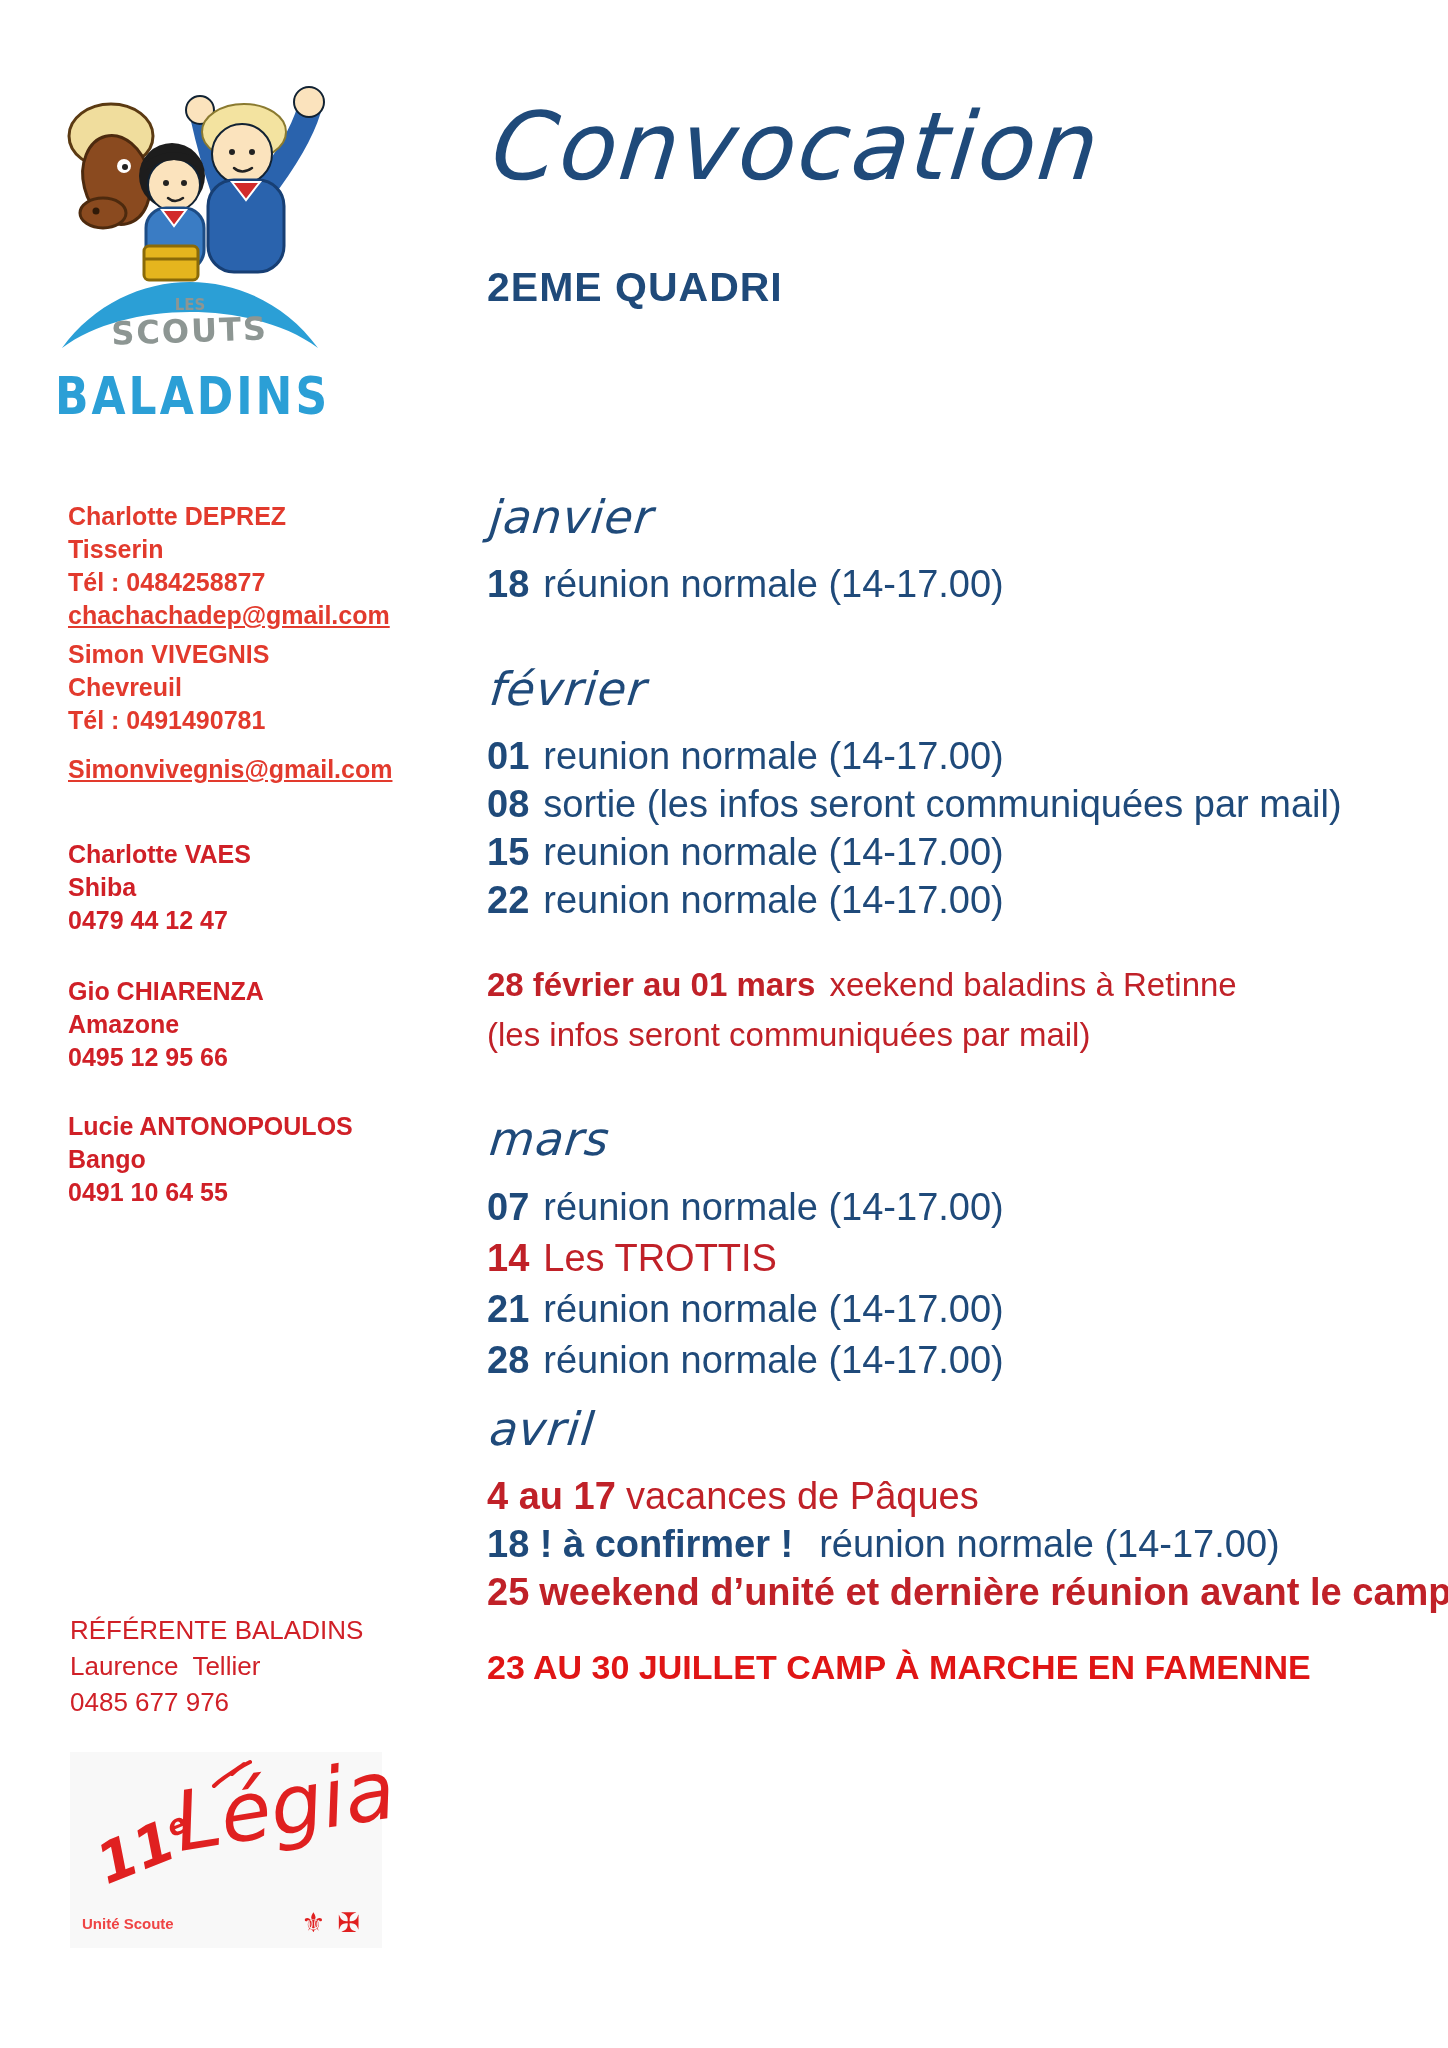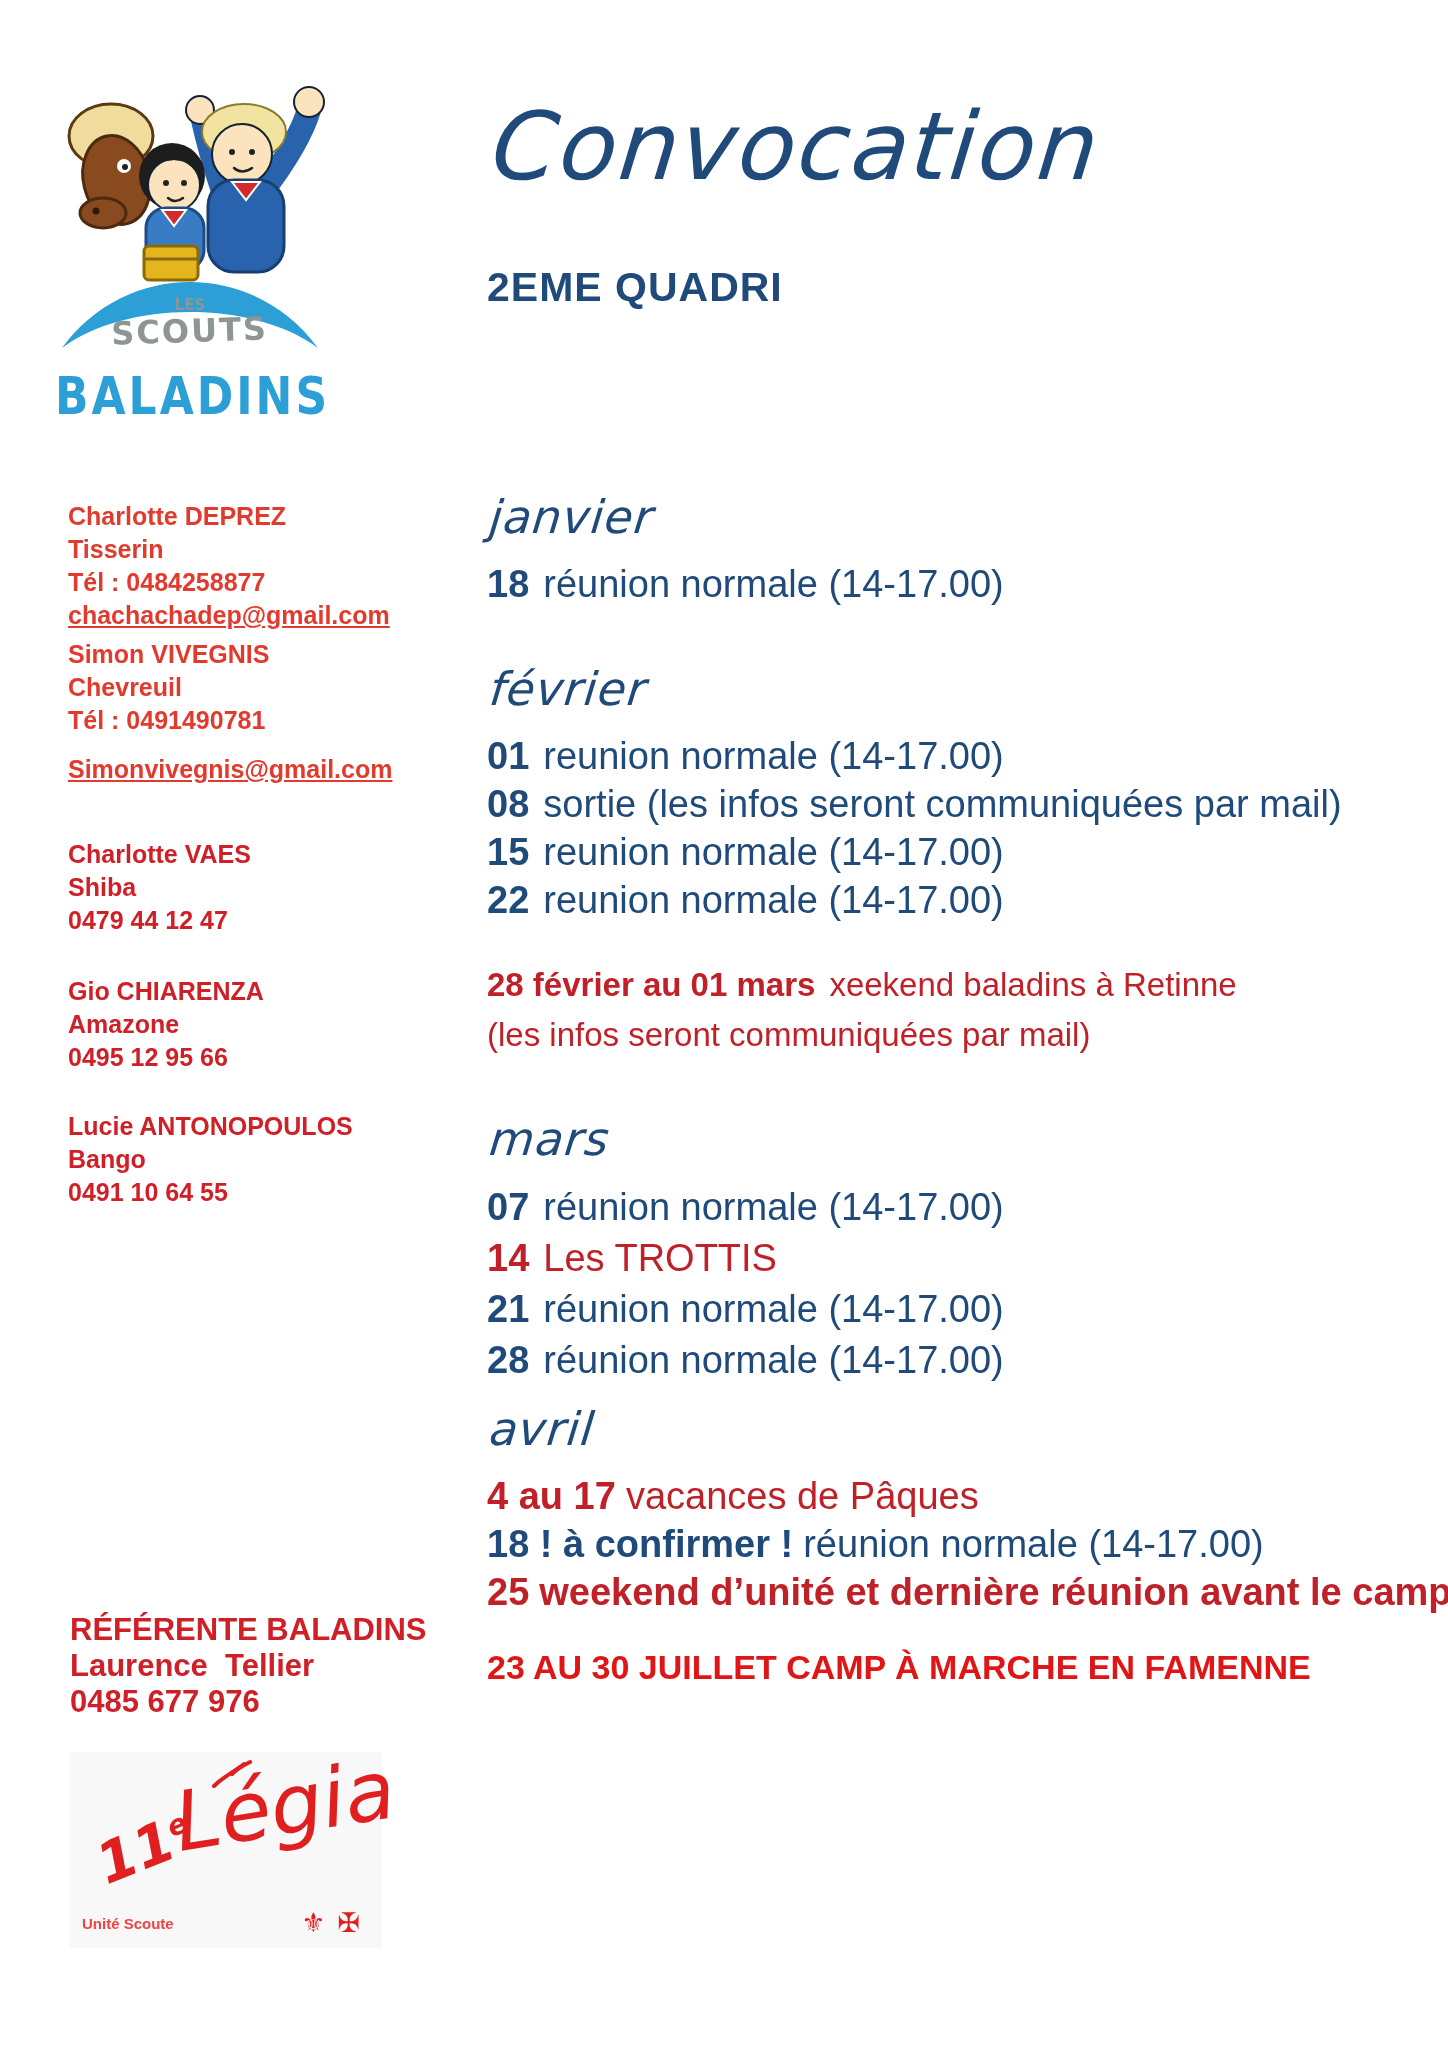--- a/index.html
+++ b/index.html
@@ -21,21 +21,21 @@
   .baladins{font-family:"DejaVu Sans",sans-serif;font-weight:bold;font-size:44px;
     color:var(--logo-blue);letter-spacing:3px;transform:scaleY(1.18);margin-top:-10px;text-align:center}
 
   
   .contact{position:absolute;left:68px;font-size:25px;font-weight:bold;line-height:33px}
   .contact.light{color:var(--contact-red-light)}
   .contact.dark{color:var(--contact-red-dark)}
   .email{text-decoration:underline;cursor:pointer}
 
   .referente{position:absolute;left:70px;top:1612px;color:var(--contact-red-dark);
-    font-weight:bold;font-size:31px;line-height:36px}
+    font-weight:normal;font-size:26px;line-height:36px}
   .ref-name{white-space:pre}
 
   
   .title{position:absolute;left:487px;top:92px;font-size:94px;font-style:italic;
     color:var(--navy);font-family:"DejaVu Sans",sans-serif;transform:skewX(-6deg);
     transform-origin:left bottom;letter-spacing:2px}
   .subtitle{position:absolute;left:487px;top:264px;font-size:41px;font-weight:bold;
     color:var(--navy);letter-spacing:1px}
 
   .section{position:absolute;left:487px}
@@ -203,21 +203,21 @@
       <span class="lead c-navy">28</span><span class="c-navy">réunion normale (14-17.00)</span>
     </div>
   </div>
 
   <div class="section" id="sec-avr">
     <div class="month-label">avril</div>
     <div class="ev">
       <span class="lead c-red" style="margin-right:10px">4 au 17</span><span class="c-red">vacances de Pâques</span>
     </div>
     <div class="ev">
-      <span class="lead c-navy" style="margin-right:10px">18 ! à confirmer !</span><span class="c-navy">réunion normale (14-17.00)</span>
+      <span class="lead c-navy" style="margin-right:26px">18 ! à confirmer !</span><span class="c-navy">réunion normale (14-17.00)</span>
     </div>
     <div class="ev">
       <span class="lead c-red" style="margin-right:10px">25</span><span class="c-red bold">weekend d’unité et dernière réunion avant le camp</span>
     </div>
   </div>
 
   <div class="section" id="sec-camp">23 AU 30 JUILLET CAMP À MARCHE EN FAMENNE</div>
 
   <div class="legia-box">
     <div class="legia-num"><span>11</span><sup>e</sup></div>

